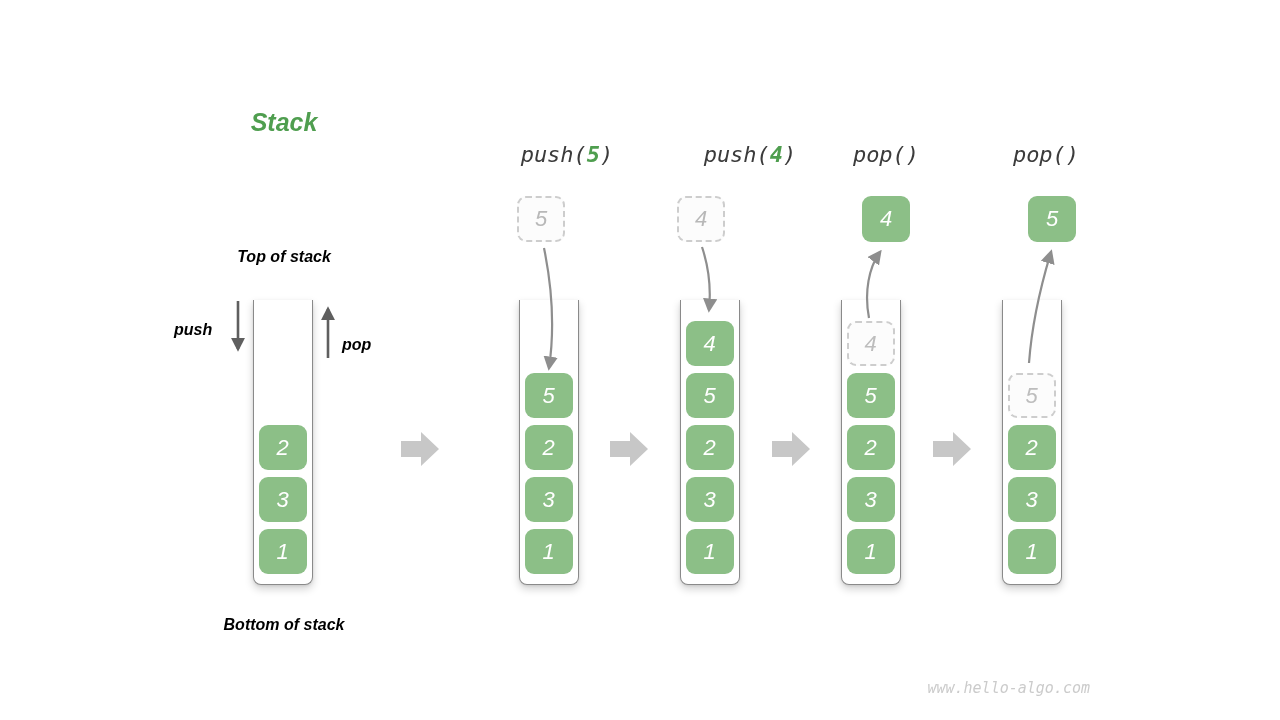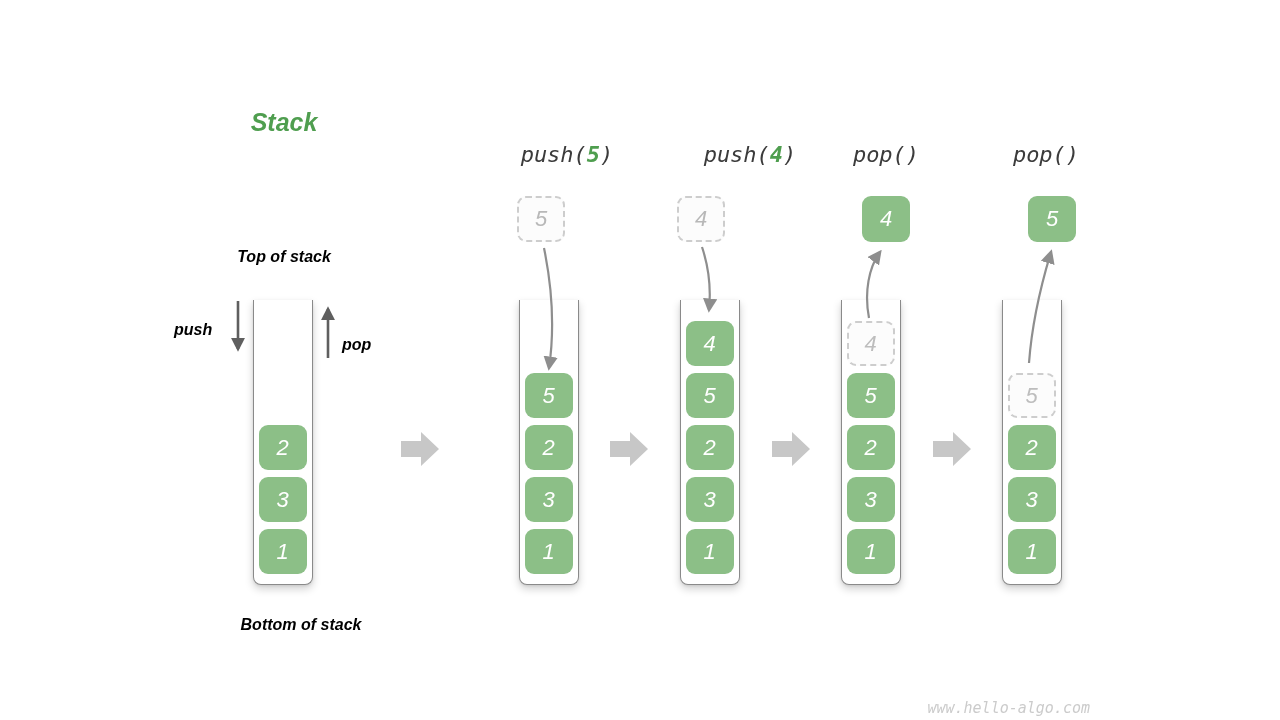--- a/index.html
+++ b/index.html
@@ -54,32 +54,32 @@
     font-size:22px;
   }
   .float-box.dashed {
     background:#fcfcfc; border:2px dashed #cdcdcd; color:#b8b8b8;
   }
   .float-box.solid { background:#8cbf87; color:#ffffff; }
 
   .watermark {
     top:679px; right:45px;
     font-family:"DejaVu Sans Mono", monospace;
-    font-size:15px; color:#cbcbcb; white-space:nowrap;margin-top:20px;
+    font-size:15px; color:#cbcbcb; white-space:nowrap;
   }
   svg.overlay { position:absolute; inset:0; pointer-events:none; }
 </style>
 </head>
 <body>
 
 <div class="canvas">
 
   <div class="abs diagram-title">Stack</div>
   <div class="abs side-label centered" style="left:284px; top:248px;">Top of stack</div>
-  <div class="abs side-label centered" style="left:301px; top:616px;">Bottom of stack</div>
+  <div class="abs side-label centered" style="left:284px; top:616px;">Bottom of stack</div>
   <div class="abs side-label" style="left:174px; top:321px;">push</div>
   <div class="abs side-label" style="left:342px; top:336px;">pop</div>
 
   <div class="abs op-label" style="left:567px;">
     <span>push(</span><span class="arg">5</span><span>)</span>
   </div>
   <div class="abs op-label" style="left:750px;">
     <span>push(</span><span class="arg">4</span><span>)</span>
   </div>
   <div class="abs op-label" style="left:886px;">

